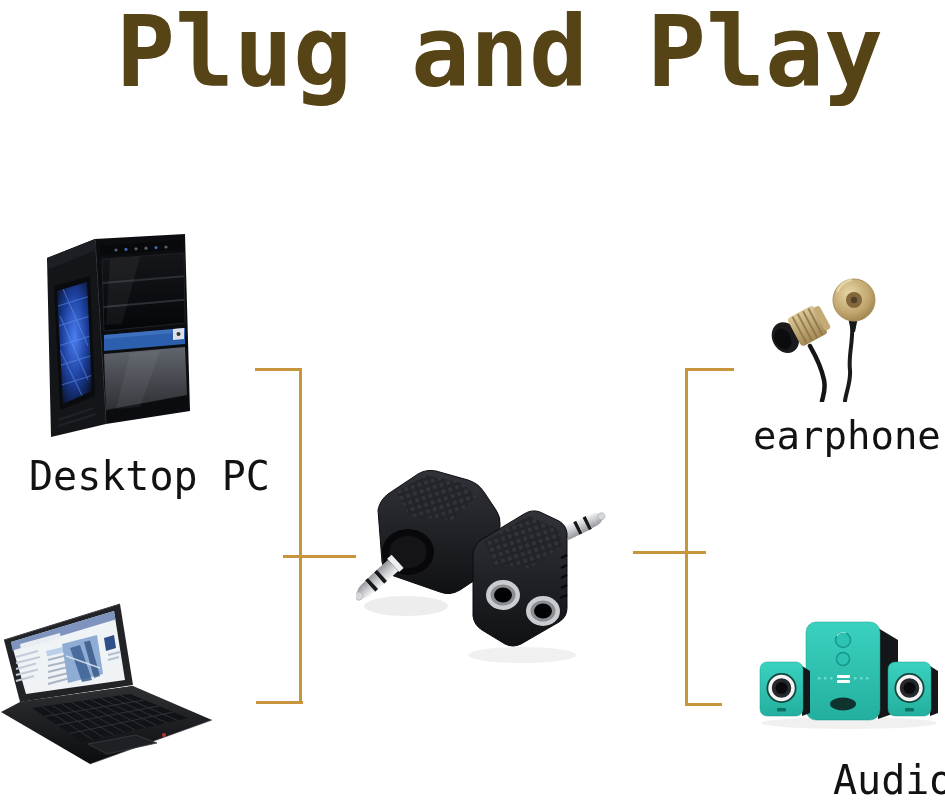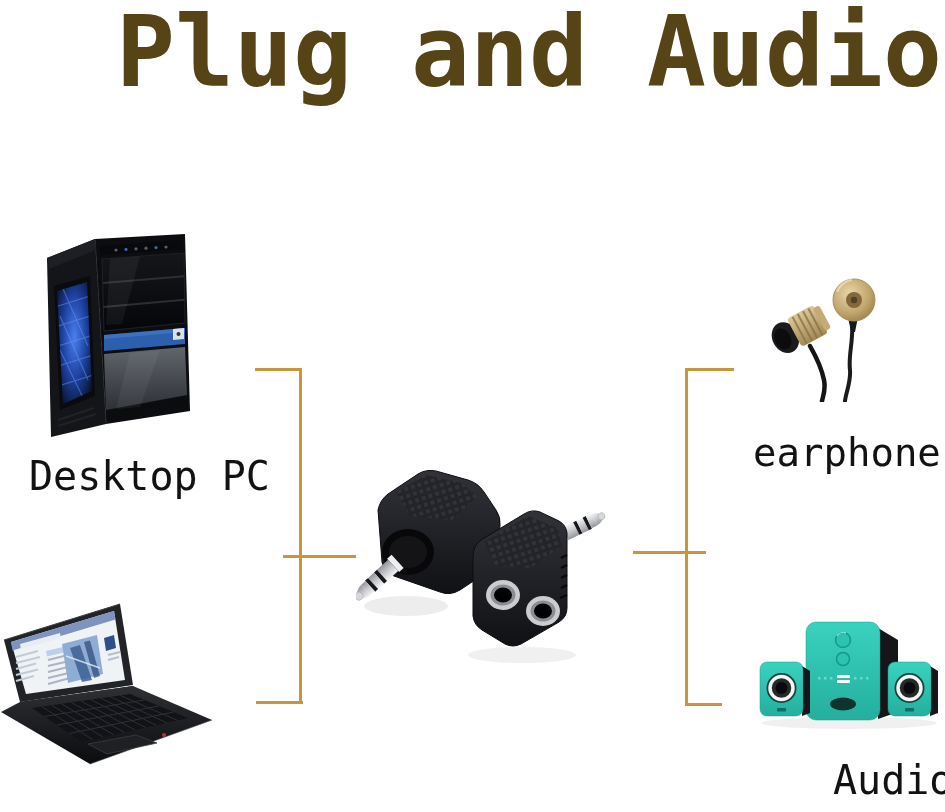--- a/index.html
+++ b/index.html
@@ -9,31 +9,31 @@
   }
   .title{
     position:absolute;left:116px;top:2px;font-size:98px;line-height:100px;
     font-weight:bold;color:#564417;letter-spacing:0;white-space:nowrap;
   }
   .dev-label{
     position:absolute;color:#121212;white-space:nowrap;font-weight:normal;
   }
   .lbl-desktop{left:29px;top:452px;font-size:40px;line-height:48px;}
   .lbl-laptop{left:33px;top:762px;font-size:40px;line-height:48px;}
-  .lbl-earphone{left:753px;top:429px;font-size:39px;line-height:48px;}
+  .lbl-earphone{left:753px;top:412px;font-size:39px;line-height:48px;}
   .lbl-audio{left:793px;top:756px;font-size:40px;line-height:48px;margin-left:40px;}
   .conn{position:absolute;background:#c7963c;}
   .photo{position:absolute;}
 </style>
 </head>
 <body>
 
 <div class="stage">
 
-  <div class="title">Plug and Audio</div>
+  <div class="title">Plug and Play</div>
 
   <svg class="photo" style="left:38px;top:224px" width="170" height="218" viewBox="0 0 170 218">
     <defs>
       <linearGradient id="bayGloss" x1="0" y1="0" x2="0" y2="1">
         <stop offset="0" stop-color="#15161a"></stop>
           <stop offset="1" stop-color="#050609"></stop>
       </linearGradient>
       <linearGradient id="lowerPanel" x1="0" y1="0" x2="0" y2="1">
         <stop offset="0" stop-color="#61656d"></stop>
           <stop offset="1" stop-color="#2d3034"></stop>

